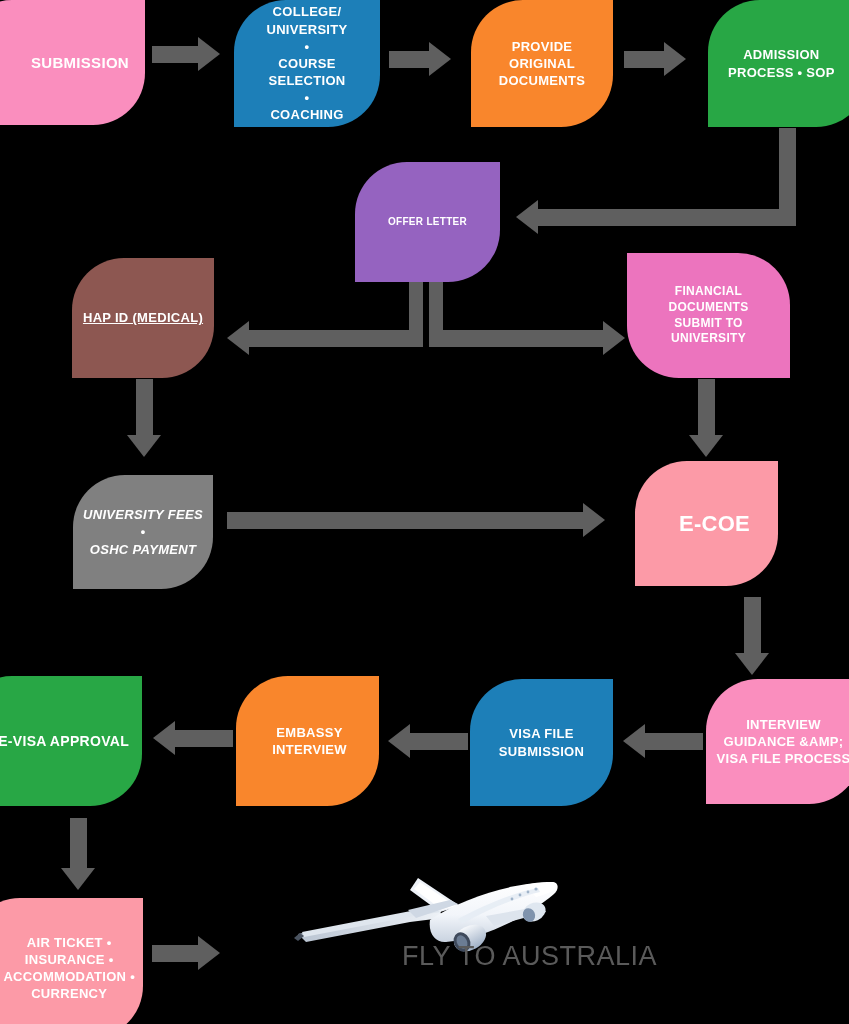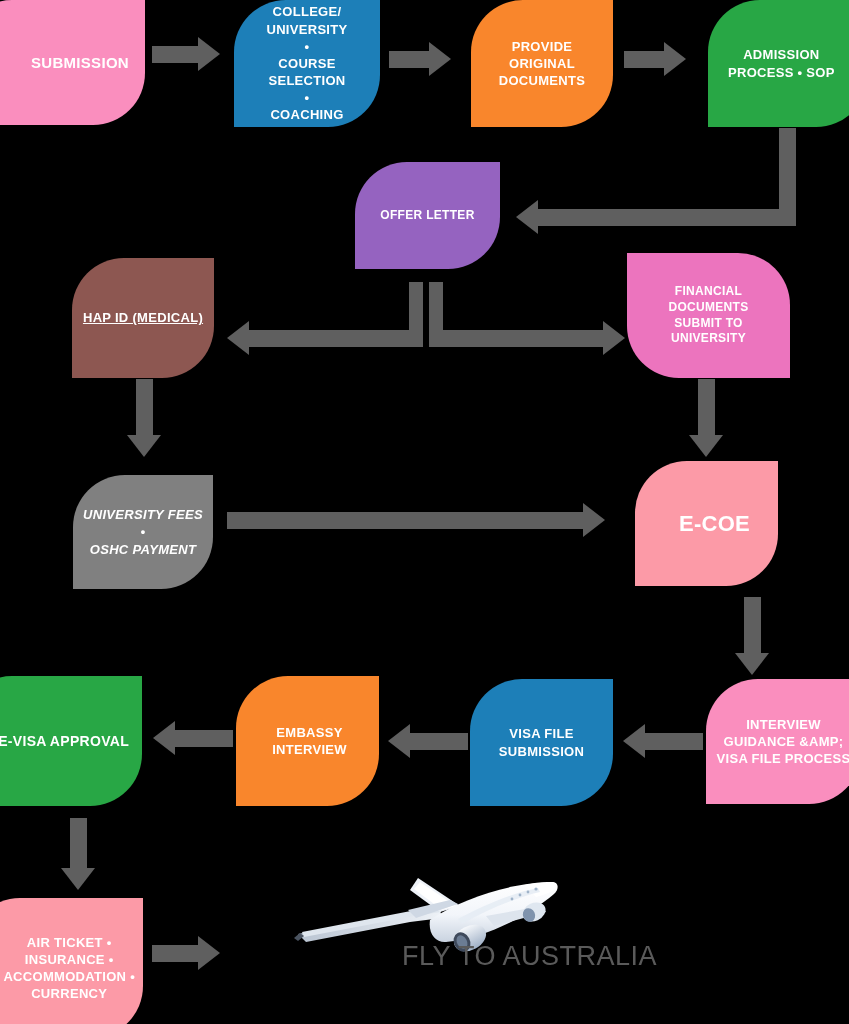--- a/index.html
+++ b/index.html
@@ -214,21 +214,21 @@
   <div class="node shape-a" style="left:471px; top:0px; width:142px; height:127px; background:#F9862C; font-size:13px;">
     <span class="label">PROVIDE ORIGINAL
 DOCUMENTS</span>
   </div>
 
   <div class="node shape-a" style="left:708px; top:0px; width:160px; height:127px; background:#28A745; font-size:13px; justify-content:flex-start; padding-left:20px;">
     <span class="label">ADMISSION
 PROCESS • SOP</span>
   </div>
 
-  <div class="node shape-a" style="left:355px; top:162px; width:145px; height:107px; background:#9563C0; font-size:12px;justify-content:center;">
+  <div class="node shape-a" style="left:355px; top:162px; width:145px; height:120px; background:#9563C0; font-size:10px;justify-content:center;">
     <span class="label">OFFER LETTER</span>
   </div>
 
   <div class="node shape-a" style="left:72px; top:258px; width:142px; height:120px; background:#8D5751; font-size:13px;text-decoration:underline;">
     <span class="label">HAP ID (MEDICAL)</span>
   </div>
 
   <div class="node shape-b" style="left:627px; top:253px; width:163px; height:125px; background:#EC74BE; font-size:12px;">
     <span class="label">FINANCIAL DOCUMENTS
 SUBMIT TO UNIVERSITY</span>

